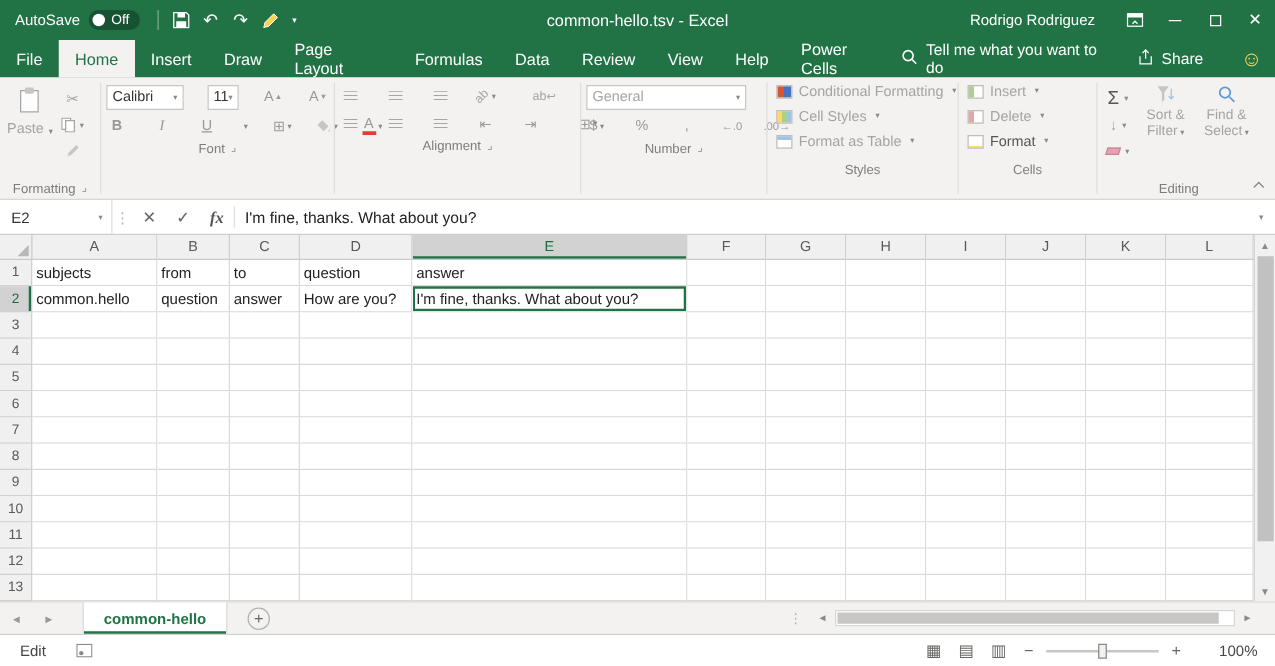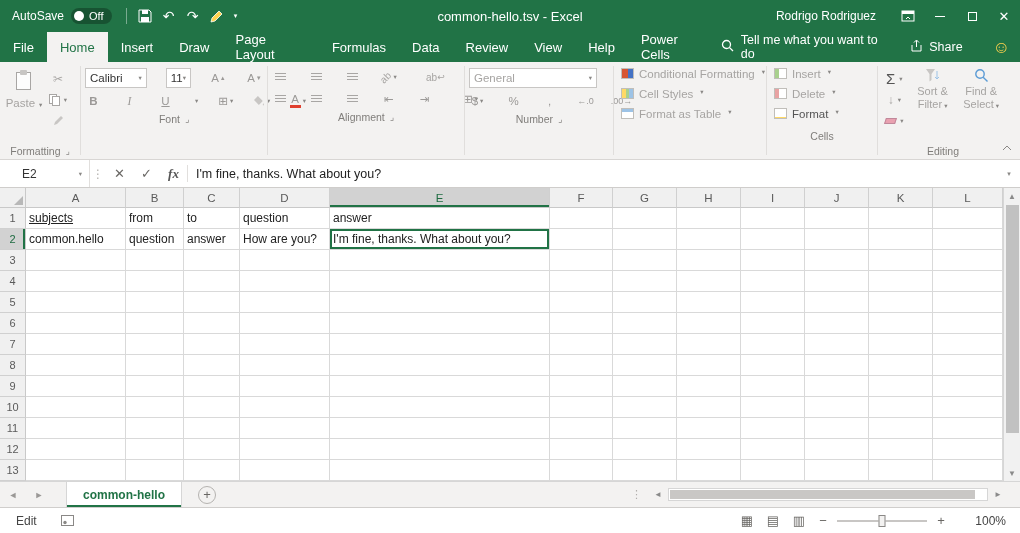--- a/index.html
+++ b/index.html
@@ -62,21 +62,21 @@
   .ic-cs { background:linear-gradient(90deg,#ffd966 0 33%,#a9d08e 33% 66%,#9dc3e6 66%); }
   .ic-ins { background:linear-gradient(90deg,#a9d08e 0 35%,#fff 35%); }
   .ic-del { background:linear-gradient(90deg,#e8a3a3 0 35%,#fff 35%); }
   .ic-fmt { background:linear-gradient(#fff 0 8px,#ffd966 8px); }
   .sigma { font-size:15px; color:#555; }
   .eraser { width:11px; height:6px; background:#e9a1b0; border:1px solid #c0889a; transform:skewX(-18deg); }
   .big2 { width:48px; display:flex; flex-direction:column; align-items:center; gap:1px; padding-top:3px; font-size:11px; line-height:12px; color:#a6a4a2; text-align:center; }
   .collapse { position:absolute; right:8px; bottom:5px; color:#8a8886; }
   
   .formulabar { height:28px; background:#fff; display:flex; align-items:stretch; border-bottom:1px solid #cfcdcb; }
-  .namebox { width:90px; display:flex; align-items:center; padding-left:22px; color:#333; border-right:1px solid #e1dfdd; }
+  .namebox { width:90px; display:flex; align-items:center; padding-left:9px; color:#333; border-right:1px solid #e1dfdd; }
   .namebox .dd { margin-left:auto; margin-right:7px; }
   .fb-handle { width:16px; display:flex; align-items:center; justify-content:center; color:#b5b3b0; }
   .fb-btn { width:27px; display:flex; align-items:center; justify-content:center; color:#696764; font-size:13px; }
   .fb-fx { font-family:"Liberation Serif",serif; font-style:italic; font-weight:bold; color:#555; }
   .fb-sep { width:1px; background:#e1dfdd; margin:5px 0; }
   .fb-input { flex:1; display:flex; align-items:center; padding-left:8px; font-size:12.5px; color:#222; }
   .fb-exp { width:22px; display:flex; align-items:center; justify-content:center; color:#8a8886; font-size:7px; }
   
   .grid-wrap { display:flex; height:293px; background:#fff; }
   .sheet-grid { width:1003px; }
@@ -375,20 +375,23 @@
         <span class="ic ic-cs"></span>
         <span>Cell Styles</span>
           <span class="dd">▾</span>
       </div>
       <div class="srow">
         <span class="ic ic-tbl"></span>
         <span>Format as Table</span>
           <span class="dd">▾</span>
       </div>
     </div>
+    <div class="rb-label">
+        <span>Styles</span>
+      </div>
   </div>
   <div class="rb-sep"></div>
 
   <div class="rb-group" style="width:110px">
     <div class="rb-rows" style="gap:1px">
       <div class="srow">
         <span class="ic ic-ins"></span>
         <span>Insert</span>
           <span class="dd">▾</span>
       </div>
@@ -481,21 +484,21 @@
         <div class="g-colhead" style="width: 63px;">F</div>
         <div class="g-colhead" style="width: 64px;">G</div>
         <div class="g-colhead" style="width: 64px;">H</div>
         <div class="g-colhead" style="width: 64px;">I</div>
         <div class="g-colhead" style="width: 64px;">J</div>
         <div class="g-colhead" style="width: 64px;">K</div>
         <div class="g-colhead" style="width: 70px;">L</div>
       </div>
       <div class="g-row">
         <div class="g-rowhead">1</div>
-        <div class="g-cell" style="width: 100px; text-decoration: underline;">subjects</div>
+        <div class="g-cell" style="width: 100px;">subjects</div>
         <div class="g-cell" style="width: 58px;">from</div>
         <div class="g-cell" style="width: 56px;">to</div>
         <div class="g-cell" style="width: 90px;">question</div>
         <div class="g-cell" style="width: 220px;">answer</div>
         <div class="g-cell" style="width: 63px;"></div>
         <div class="g-cell" style="width: 64px;"></div>
         <div class="g-cell" style="width: 64px;"></div>
         <div class="g-cell" style="width: 64px;"></div>
         <div class="g-cell" style="width: 64px;"></div>
         <div class="g-cell" style="width: 64px;"></div>

